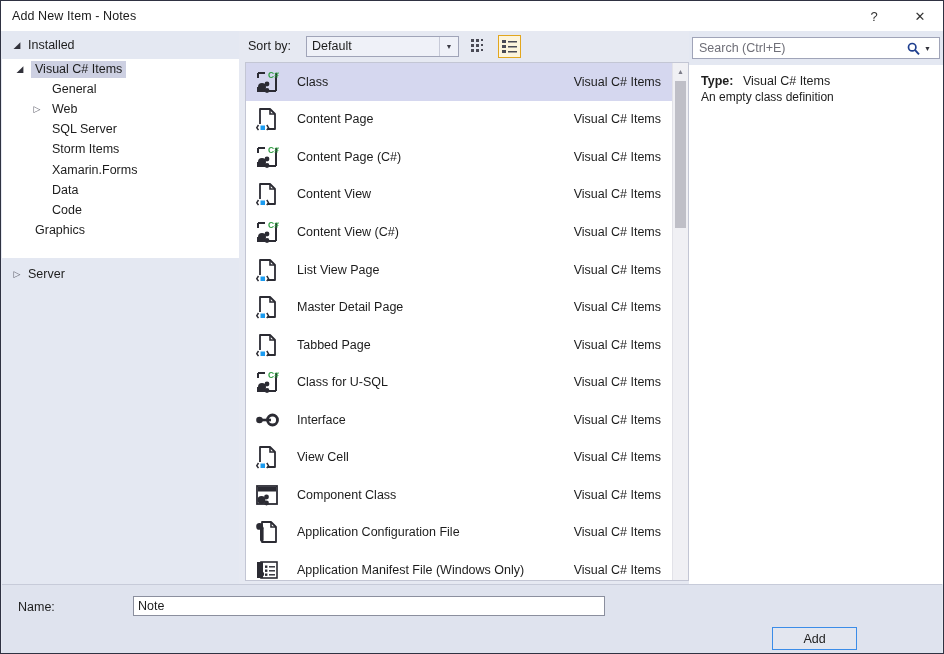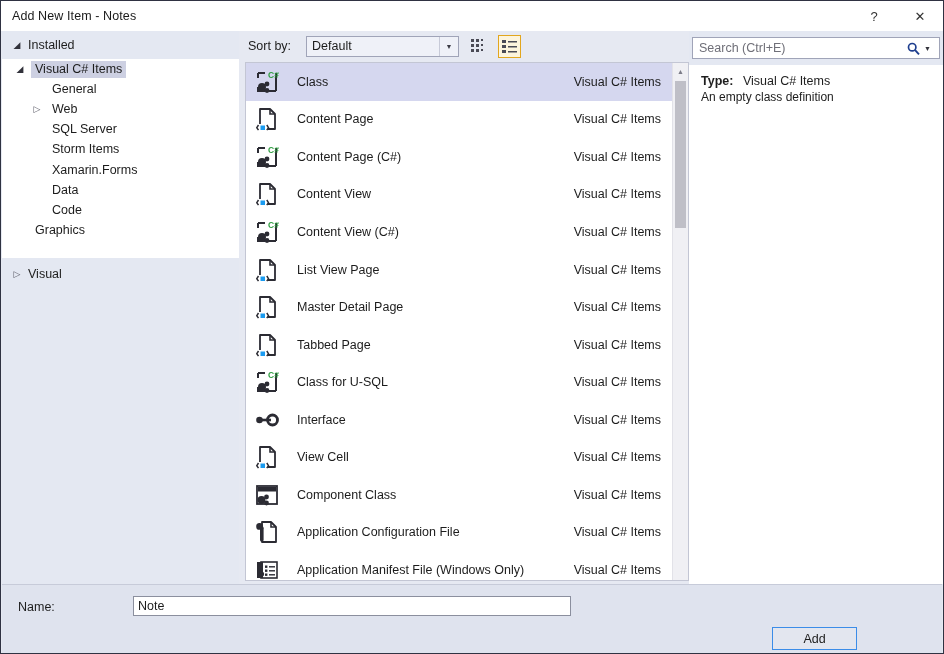--- a/index.html
+++ b/index.html
@@ -332,21 +332,21 @@
     box-sizing: border-box;
   }
   .name-label {
     position: absolute;
     left: 16px; top: 15px;
     font-size: 12.5px;
   }
   .name-input {
     position: absolute;
     left: 131px; top: 11px;
-    width: 438px;
+    width: 472px;
     height: 20px;
     background: #ffffff;
     border: 1px solid #8b8f9e;
     box-sizing: border-box;
     font-family: "Liberation Sans", sans-serif;
     font-size: 12.5px;
     color: #1c1c1c;
     padding: 0 4px;
     outline: none;
   }
@@ -422,21 +422,21 @@
         <span class="label">Code</span>
       </div>
       <div class="tree-node" style="padding-left:12px">
         <span class="tri"></span>
         <span class="label">Graphics</span>
       </div>
     </div>
 
     <div class="online-row">
       <span class="tri collapsed">▷</span>
-      <span>Visual</span>
+      <span>Server</span>
     </div>
   </div>
 
   <div class="center">
 
     <div class="toolbar">
       <span class="sortby-label">Sort by:</span>
       <div class="combo">
         <span class="val">Default</span>
         <span class="arrow">▼</span>

